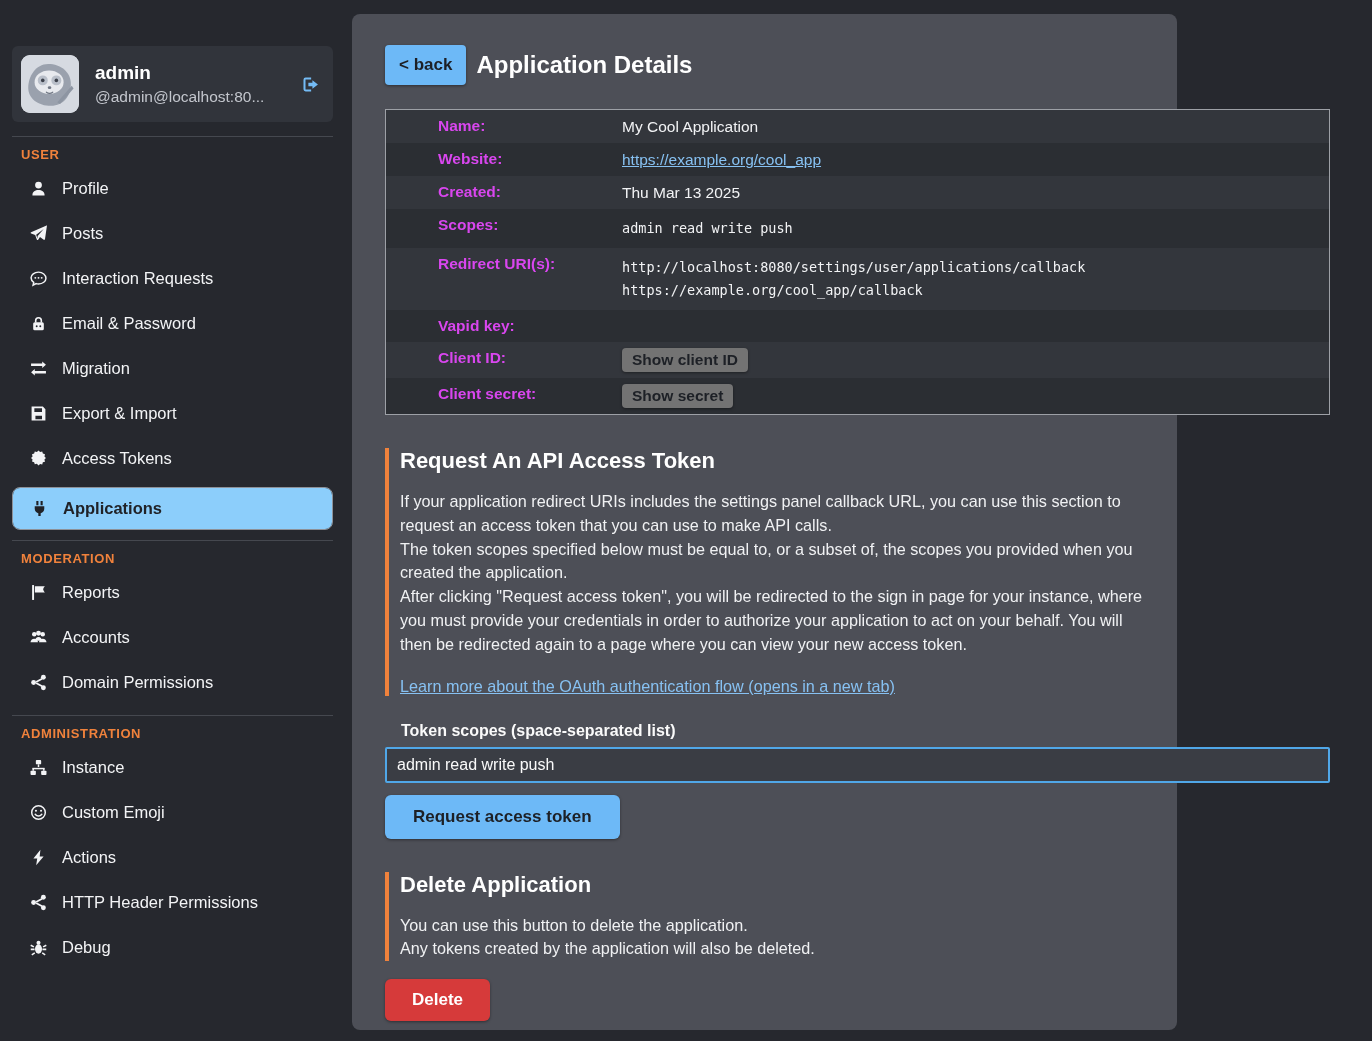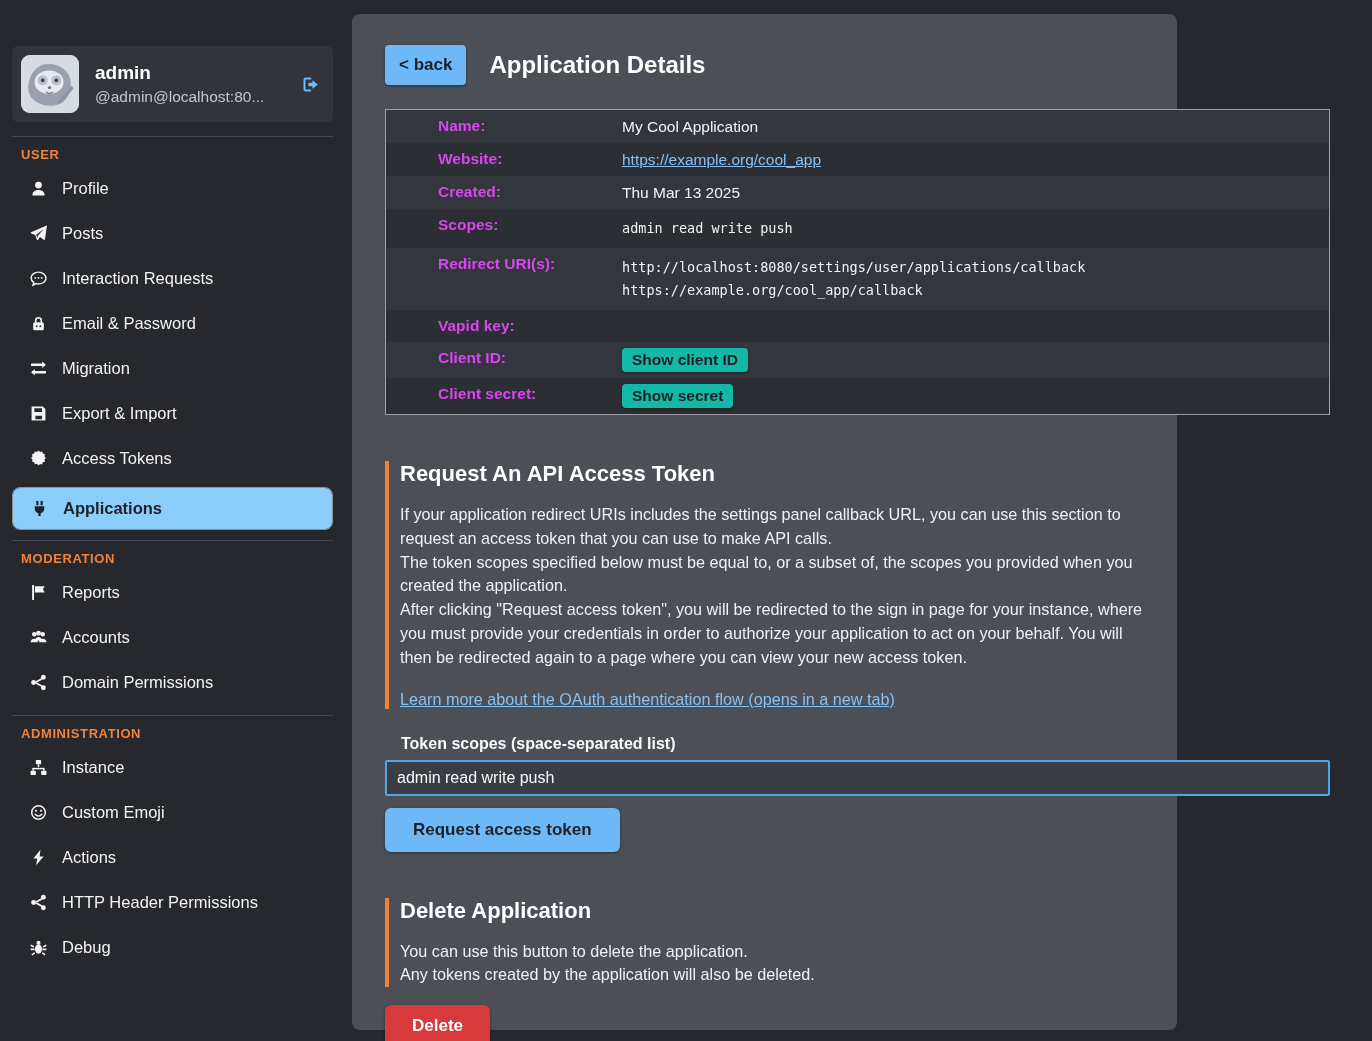--- a/index.html
+++ b/index.html
@@ -50,37 +50,37 @@
   .main-panel {
     position:absolute; left:352px; top:14px; width:825px; height:1016px;
     background:#4d4f57; border-radius:8px; padding:31px 33px 0 33px;
   }
   .page-header { display:flex; align-items:center; margin-bottom:24px; }
   .btn { border:none; cursor:pointer; font-family:inherit; box-shadow:0 1px 3px rgba(0,0,0,.4); }
   .back-btn {
     background:#6db9f7; color:#1d2026; font-weight:bold; font-size:17px;
     padding:10px 14px; border-radius:4px;
   }
-  .page-title { font-size:24px; font-weight:bold; color:#ffffff; margin-left:23px; }
+  .page-title { font-size:24px; font-weight:bold; color:#ffffff; margin-left:10px; }
   
   .details-table { width:945px; border:1px solid #9da0a6; }
   .detail-row { display:flex; align-items:flex-start; padding:7px 8px; font-size:15.5px; }
   .detail-row:nth-child(odd) { background:#33363c; }
   .detail-row:nth-child(even) { background:#2b2e33; }
   .detail-label { width:184px; font-weight:bold; color:#d946ef; flex:none;margin-left:44px; }
   .detail-value { color:#f2f3f5; padding-top:1px; }
   .mono { font-family:"DejaVu Sans Mono", monospace; font-size:13.5px; line-height:1.75; }
   a.link { color:#87c1f2; text-decoration:underline; cursor:pointer; }
   .show-btn {
-    background:#14b8a6; color:#1d2026; font-weight:bold; font-size:15.5px;
+    background:#737373; color:#1d2026; font-weight:bold; font-size:15.5px;
     padding:3px 10px; border-radius:4px;
   }
   .detail-row .show-wrap { margin:-1px 0; }
   
-  .accent-section { border-left:4px solid #f0823c; padding-left:11px; margin-top:46px; }
+  .accent-section { border-left:4px solid #f0823c; padding-left:11px; margin-top:33px; }
   .section-title { font-size:22px; font-weight:bold; color:#ffffff; margin-bottom:16px; }
   .body-text { font-size:16.2px; line-height:1.47; color:#f0f1f3; }
   .learn-link { display:inline-block; margin-top:20px; font-size:16.2px; }
   .field-label { font-size:16px; font-weight:bold; margin:26px 0 7px 16px; }
   .scopes-input {
     width:945px; height:36px; background:#3a3d44; border:2px solid #50a7e8;
     border-radius:2px; color:#fafafa; font-size:16px; padding:0 10px;
     font-family:inherit;
   }
   .request-btn {

